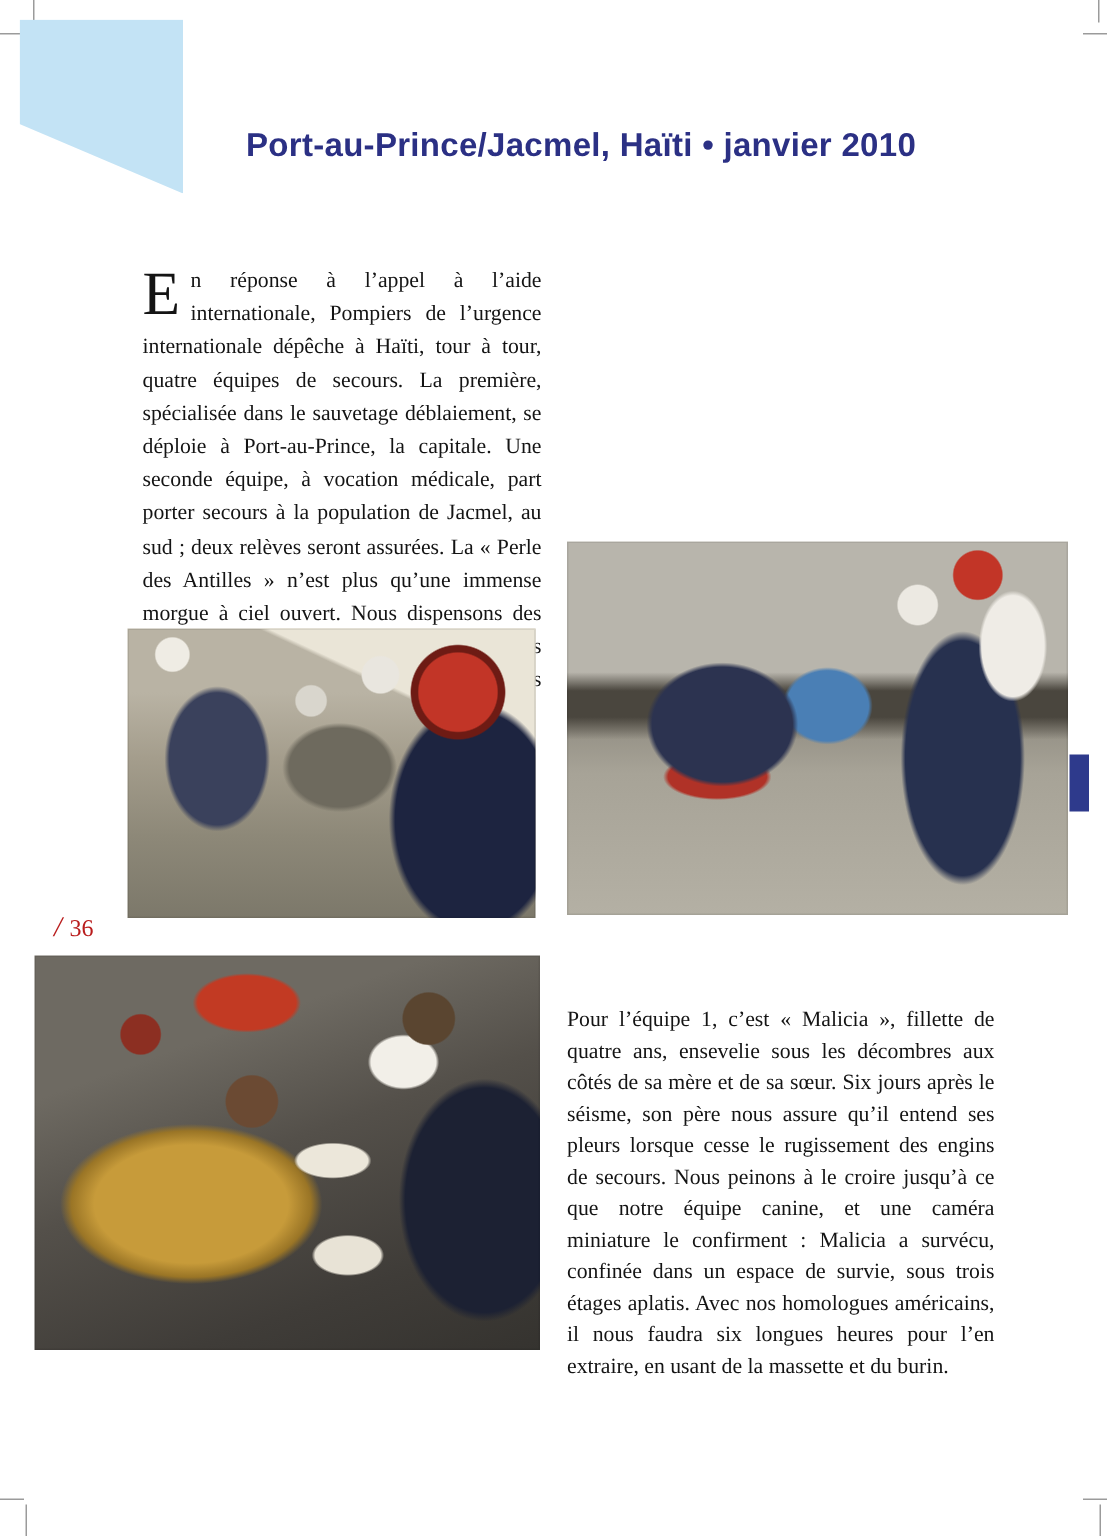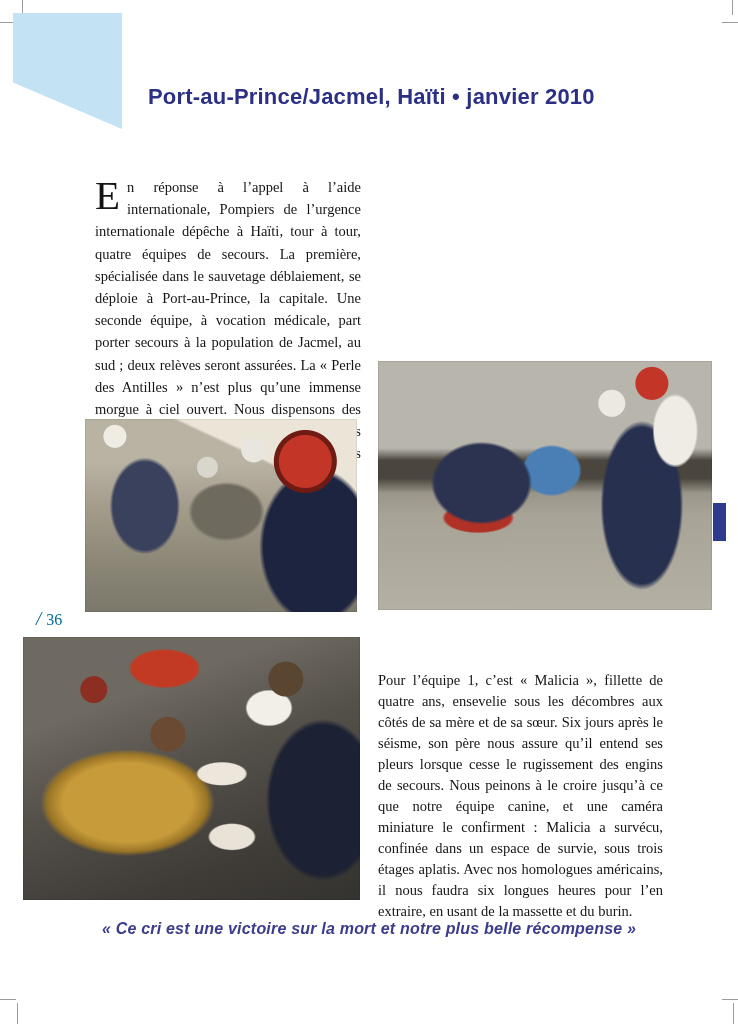--- a/index.html
+++ b/index.html
@@ -13,40 +13,40 @@
   }
   
   .mark{position:absolute;background:#9b9b9b;}
   
   .corner-panel{
     position:absolute;left:13px;top:13px;width:109px;height:116px;
     background:#c3e3f5;
     clip-path:polygon(0 0,100% 0,100% 100%,0 60%);
   }
   .header{position:absolute;left:148px;top:84px;width:560px;font-family:"Liberation Sans",sans-serif;}
-  .header .title{font-size:22px;line-height:26px;font-weight:700;color:#2b3084;letter-spacing:.2px;}
+  .header .title{font-size:22px;line-height:26px;font-weight:700;color:#2b3084;letter-spacing:.2px;margin-left:16px;}
   .header .subtitle{font-size:18px;line-height:24px;font-weight:700;color:#5ec1e8;margin-top:2px;letter-spacing:.2px;}
   .headline{
     position:absolute;left:378px;top:182px;width:310px;
     font-family:"Liberation Sans",sans-serif;font-weight:700;
     font-size:28px;line-height:34px;color:#2b3084;
   }
   .bodytext{font-size:14.5px;text-align:justify;color:#141414;}
   .intro{position:absolute;left:95px;top:176px;width:266px;line-height:22.2px;}
   .dropcap{
     float:left;font-size:41px;line-height:34px;padding:2px 7px 0 0;
     font-family:"Liberation Serif",serif;color:#141414;
   }
   .story{position:absolute;left:378px;top:650px;width:285px;line-height:21px;margin-top:20px;}
   .quote{
     position:absolute;left:40px;right:40px;top:920px;text-align:center;
     font-family:"Liberation Sans",sans-serif;font-style:italic;font-weight:700;
     font-size:16px;color:#3c3c8c;letter-spacing:.2px;
   }
-  .pagenum{position:absolute;left:36px;top:608px;font-size:16px;color:#0369a1;}
+  .pagenum{position:absolute;left:36px;top:608px;font-size:16px;color:#b91c1c;}
   .pagenum .slash{font-style:italic;font-size:19px;margin-right:5px;}
   .side-marker{position:absolute;left:713px;top:503px;width:13px;height:38px;background:#2e3a8c;}
   .photo{position:absolute;box-shadow:0 0 0 1px rgba(0,0,0,.08) inset;}
   
   .photo-left{
     left:85px;top:419px;width:272px;height:193px;
     background:
       radial-gradient(circle at 81% 22%, #c23527 0 26px, #6e1b14 27px 31px, rgba(0,0,0,0) 32px),
       radial-gradient(circle at 62% 16%, #e9e6df 0 12px, rgba(0,0,0,0) 13px),
       radial-gradient(circle at 45% 25%, #d9d6cd 0 10px, rgba(0,0,0,0) 11px),
@@ -113,17 +113,16 @@
   <div class="photo photo-right" aria-label="Rescue team in navy overalls digging beneath a collapsed concrete slab"></div>
   <div class="photo photo-left" aria-label="Rescue workers wearing red and white helmets searching collapsed building rubble"></div>
   <div class="photo photo-bottom" aria-label="Rescued child wrapped in a gold survival blanket beside a masked rescuer"></div>
 
   <div class="pagenum">
     <span class="slash">/</span><span>36</span>
   </div>
 
   <div class="story bodytext">Pour l’équipe 1, c’est « Malicia », fillette de quatre ans, ensevelie sous les décombres aux côtés de sa mère et de sa sœur. Six jours après le séisme, son père nous assure qu’il entend ses pleurs lorsque cesse le rugissement des engins de secours. Nous peinons à le croire jusqu’à ce que notre équipe canine, et une caméra miniature le confirment : Malicia a survécu, confinée dans un espace de survie, sous trois étages aplatis. Avec nos homologues américains, il nous faudra six longues heures pour l’en extraire, en usant de la massette et du burin.</div>
 
-  <div class="quote">« Ce cri est une victoire sur la mort et notre plus belle récompense »</div>
 
   <div class="side-marker"></div>
 
 </div>
 
 </body></html>

